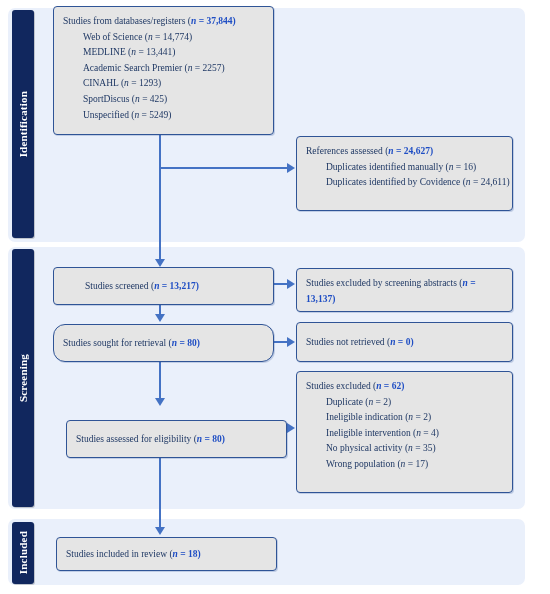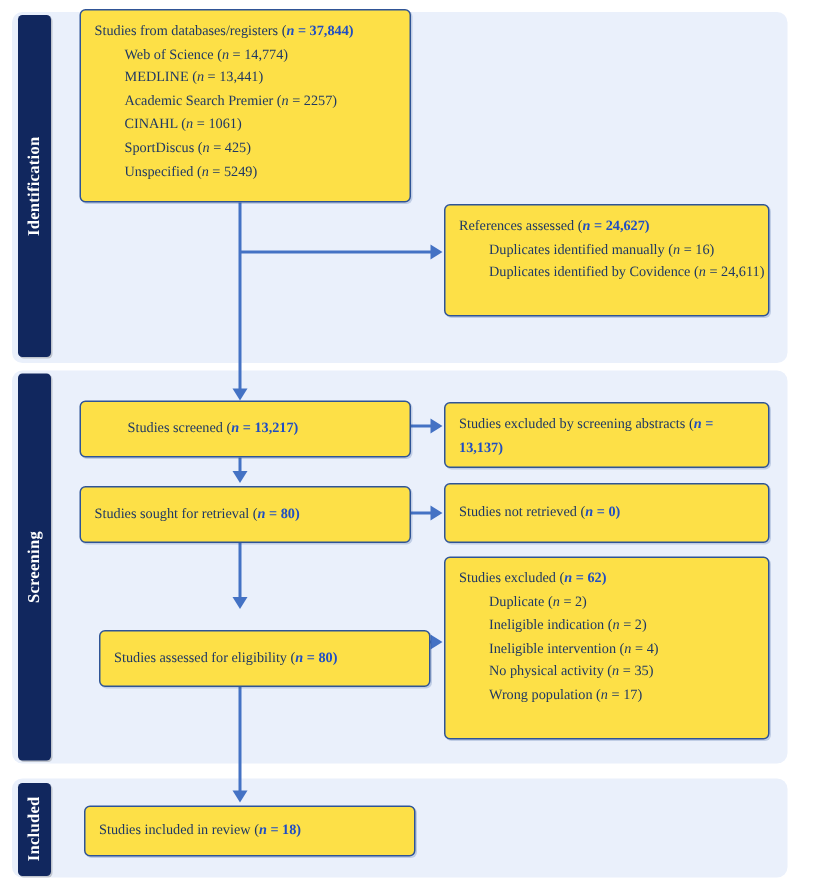--- a/index.html
+++ b/index.html
@@ -52,21 +52,21 @@
     transform: rotate(180deg);
     white-space: nowrap;
   }
   #label-identification { left: 12px; top: 10px;  width: 22px; height: 228px; }
   #label-screening      { left: 12px; top: 249px; width: 22px; height: 258px; }
   #label-included       { left: 12px; top: 522px; width: 22px; height: 62px; }
 
   
   .box {
     position: absolute;
-    background: #fde047;
+    background: #e5e5e5;
     border: 1.4px solid #2F5496;
     border-radius: 4px;
     box-sizing: border-box;
     box-shadow: 1px 1px 0 rgba(47,84,150,0.22);
     padding: 7px 9px 6px 9px;
     color: #1F3864;
     font-size: 9.5px;
     line-height: 15.6px;
   }
   .box .hdr {
@@ -89,21 +89,21 @@
     font-style: italic;
   }
   .plain-n {
     color: #1F3864;
   }
   .plain-n i { font-style: italic; }
 
   
   #box-databases   { left: 53px; top: 6px;   width: 221px; height: 129px; }
   #box-screened    { left: 53px; top: 267px; width: 221px; height: 38px; display:flex; align-items:center;padding-left:31px; }
-  #box-sought      { left: 53px; top: 324px; width: 221px; height: 38px; display:flex; align-items:center; }
+  #box-sought      { left: 53px; top: 324px; width: 221px; height: 38px; display:flex; align-items:center;border-radius:12px; }
   #box-eligibility { left: 53px; top: 420px; width: 221px; height: 38px; display:flex; align-items:center;margin-left:13px; }
   #box-included    { left: 56px; top: 537px; width: 221px; height: 34px; display:flex; align-items:center; }
 
   
   #box-refs-removed { left: 296px; top: 136px; width: 217px; height: 75px; }
   #box-excl-abs     { left: 296px; top: 268px; width: 217px; height: 44px; }
   #box-not-retr     { left: 296px; top: 322px; width: 217px; height: 40px; display:flex; align-items:center; }
   #box-excluded     { left: 296px; top: 371px; width: 217px; height: 122px; }
 
   
@@ -171,21 +171,21 @@
 
   <div class="conn v" style="left:159px; top:446px; height:83px;"></div>
   <div class="arrowhead down" style="left:155px; top:527px;"></div>
 
   <div class="box" id="box-databases">
     <div class="hdr"><span>Studies from databases/registers (</span><span class="nb"><i>n</i><span> = 37,844)</span></span></div>
     <ul>
       <li><span>Web of Science (</span><span class="plain-n"><i>n</i><span> = 14,774)</span></span></li>
       <li><span>MEDLINE (</span><span class="plain-n"><i>n</i><span> = 13,441)</span></span></li>
       <li><span>Academic Search Premier (</span><span class="plain-n"><i>n</i><span> = 2257)</span></span></li>
-      <li><span>CINAHL (</span><span class="plain-n"><i>n</i><span> = 1061)</span></span></li>
+      <li><span>CINAHL (</span><span class="plain-n"><i>n</i><span> = 1293)</span></span></li>
       <li><span>SportDiscus (</span><span class="plain-n"><i>n</i><span> = 425)</span></span></li>
       <li><span>Unspecified (</span><span class="plain-n"><i>n</i><span> = 5249)</span></span></li>
     </ul>
   </div>
 
   <div class="box" id="box-refs-removed">
     <div class="hdr"><span>References assessed (</span><span class="nb"><i>n</i><span> = 24,627)</span></span></div>
     <ul>
       <li><span>Duplicates identified manually (</span><span class="plain-n"><i>n</i><span> = 16)</span></span></li>
       <li><span>Duplicates identified by Covidence (</span><span class="plain-n"><i>n</i><span> = 24,611)</span></span></li>

